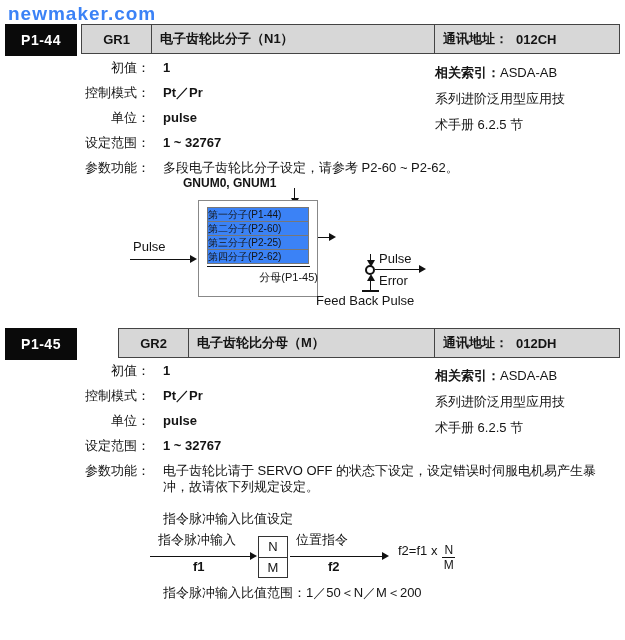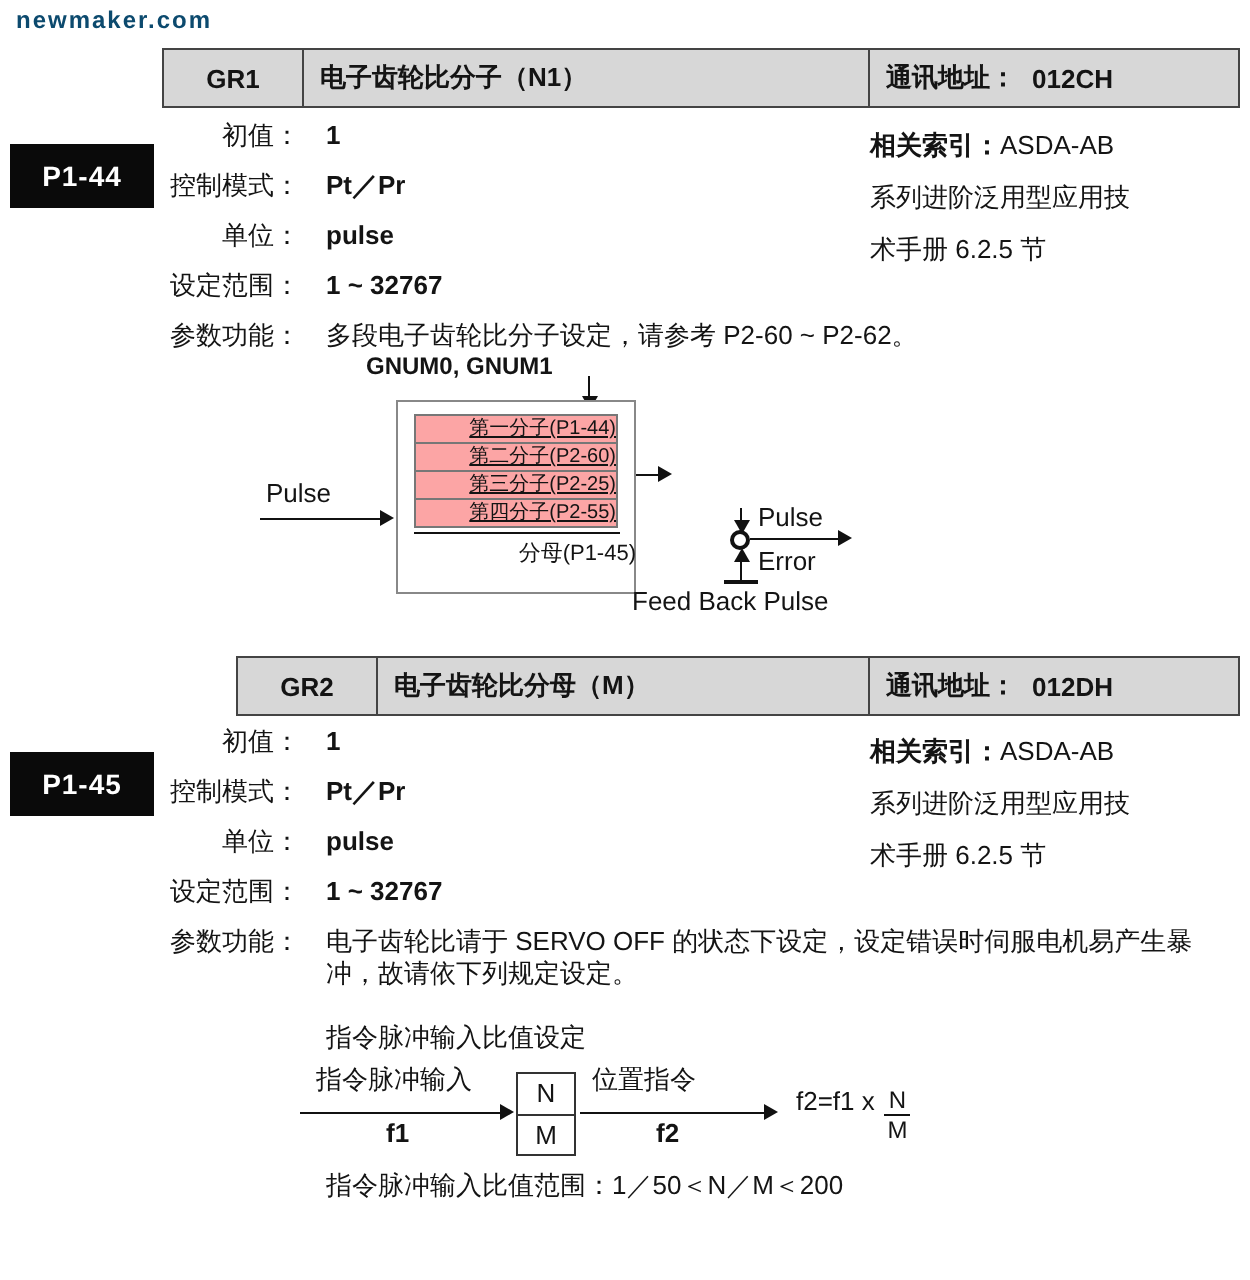--- a/index.html
+++ b/index.html
@@ -1,23 +1,23 @@
 <!DOCTYPE html>
 <html><head>
 <meta charset="utf-8">
 <style>
   html,body{margin:0;padding:0;background:#ffffff;}
   .page{position:relative;width:625px;height:640px;background:#ffffff;overflow:hidden;
         font-family:"Liberation Sans","DejaVu Sans",sans-serif;color:#141414;}
-  .watermark{position:absolute;left:8px;top:3px;font-size:12px;font-weight:bold;
-             color:#0c4a6e;letter-spacing:1px;}
+  .watermark{position:absolute;left:8px;top:3px;font-size:19px;font-weight:bold;
+             color:#3b82f6;letter-spacing:1px;}
   
   .hdr{position:absolute;left:5px;width:615px;height:30px;display:flex;}
   .pid{width:72px;height:32px;background:#0a0a0a;color:#ffffff;font-weight:bold;font-size:14px;
-       display:flex;align-items:center;justify-content:center;letter-spacing:.5px;flex:none;margin-top:48px;}
+       display:flex;align-items:center;justify-content:center;letter-spacing:.5px;flex:none;}
   .hbar{flex:1;margin-left:4px;display:flex;background:#d7d7d7;border:1px solid #444444;height:28px;}
   .hcell{display:flex;align-items:center;font-size:13px;font-weight:bold;}
   .hcode{width:69px;justify-content:center;border-right:1px solid #444444;flex:none;}
   .htitle{flex:1;padding-left:8px;border-right:1px solid #444444;}
   .hcomm{width:176px;padding-left:8px;flex:none;}
   .hcomm .vsp{margin-left:8px;}
   
   .fields{position:absolute;width:565px;}
   .frow{display:flex;font-size:13px;line-height:16px;margin-bottom:9px;}
   .flabel{width:95px;text-align:right;flex:none;}
@@ -34,22 +34,22 @@
   .hline{position:absolute;height:0;border-top:1px solid #111111;}
   .hline2{position:absolute;height:0;border-top:2px solid #111111;}
   .vline{position:absolute;width:0;border-left:1px solid #111111;}
   .ah-r{position:absolute;width:0;height:0;border-top:4px solid transparent;
         border-bottom:4px solid transparent;border-left:7px solid #111111;}
   .ah-d{position:absolute;width:0;height:0;border-left:4px solid transparent;
         border-right:4px solid transparent;border-top:7px solid #111111;}
   .ah-u{position:absolute;width:0;height:0;border-left:4px solid transparent;
         border-right:4px solid transparent;border-bottom:7px solid #111111;}
   .numgroup{position:absolute;}
-  .numrow{height:13px;line-height:13px;font-size:10px;text-align:right;
-          border:1px solid #777777;background:#fca5a5;margin-top:-1px;white-space:nowrap;text-decoration:underline;}
+  .numrow{height:13px;line-height:13px;font-size:10px;text-align:left;
+          border:1px solid #777777;background:#3b82f6;margin-top:-1px;white-space:nowrap;}
   .filterbox{position:absolute;left:337px;top:222px;width:68px;height:33px;border:1px solid #888888;
              background:#ffffff;text-align:center;font-size:12px;line-height:15px;box-sizing:border-box;}
   .circle{position:absolute;left:365px;top:265px;width:10px;height:10px;border:2px solid #111111;
           border-radius:50%;background:#ffffff;box-sizing:border-box;}
   .fracbox{position:absolute;left:258px;top:536px;width:30px;height:42px;border:1px solid #333333;
            background:#ffffff;box-sizing:border-box;text-align:center;font-size:13px;}
   .fracbox .fn{height:20px;line-height:20px;border-bottom:1px solid #333333;}
   .fracbox .fm{height:20px;line-height:20px;}
   .formula{position:absolute;left:398px;top:543px;display:flex;font-size:13px;}
   .frac{display:inline-block;text-align:center;font-size:12px;line-height:14px;margin-left:5px;}
@@ -107,21 +107,21 @@
 
   <div class="lbl b" style="left:183px;top:176px;font-size:12px;">GNUM0, GNUM1</div>
   <div class="vline" style="left:294px;top:188px;height:12px;"></div>
   <div class="ah-d" style="left:291px;top:198px;"></div>
 
   <div class="box" style="left:198px;top:200px;width:120px;height:97px;"></div>
   <div class="numgroup" style="left:207px;top:208px;width:102px;">
     <div class="numrow">第一分子(P1-44)</div>
     <div class="numrow">第二分子(P2-60)</div>
     <div class="numrow">第三分子(P2-25)</div>
-    <div class="numrow">第四分子(P2-55)</div>
+    <div class="numrow">第四分子(P2-62)</div>
   </div>
   <div class="hline" style="left:207px;top:266px;width:103px;"></div>
   <div class="lbl-s" style="left:198px;top:271px;width:120px;text-align:right;">分母(P1-45)</div>
 
   <div class="lbl" style="left:133px;top:240px;">Pulse</div>
   <div class="hline" style="left:130px;top:259px;width:62px;"></div>
   <div class="ah-r" style="left:190px;top:255px;"></div>
 
   <div class="hline" style="left:318px;top:237px;width:13px;"></div>
   <div class="ah-r" style="left:329px;top:233px;"></div>

